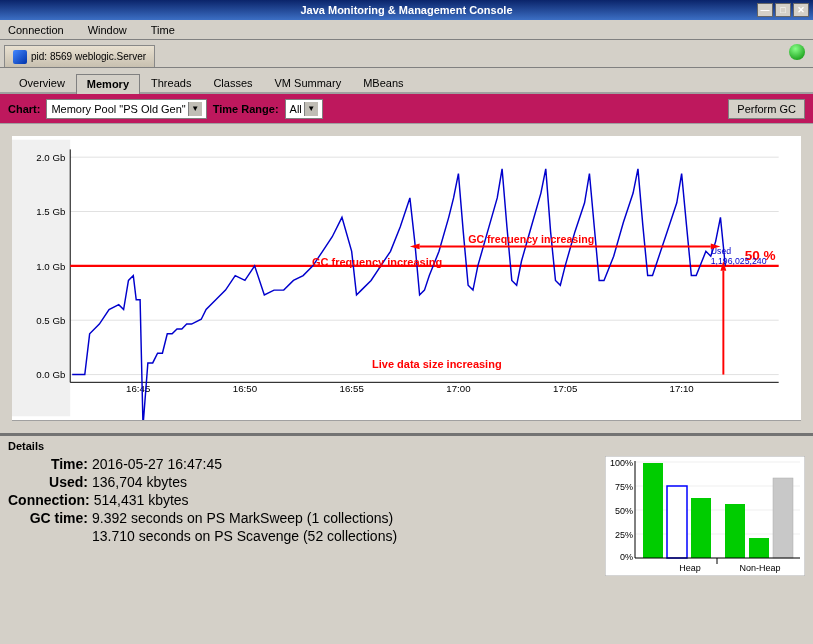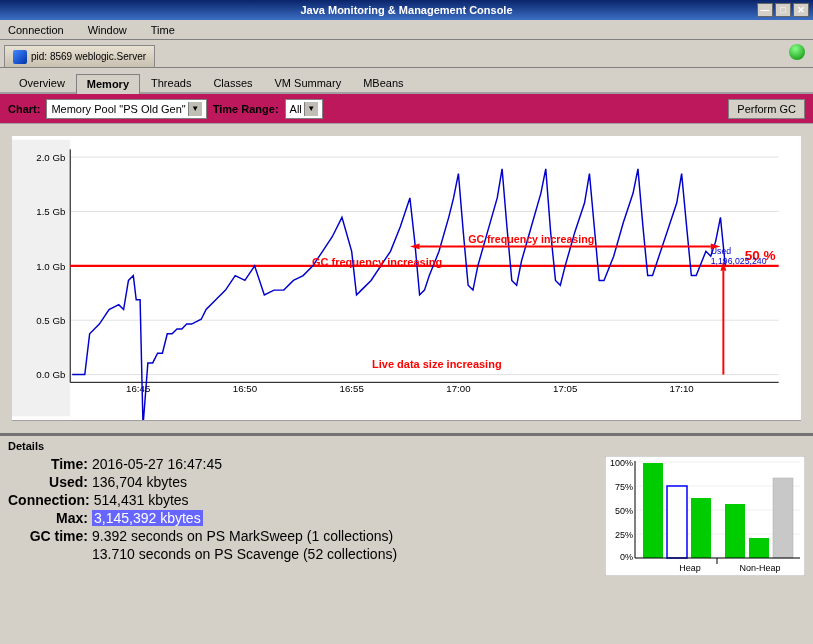--- a/index.html
+++ b/index.html
@@ -409,24 +409,20 @@
       </div>
       <div class="detail-row">
         <span class="detail-label">Used:</span>
         <span class="detail-value">136,704 kbytes</span>
       </div>
       <div class="detail-row">
         <span class="detail-label">Connection:</span>
         <span class="detail-value">514,431 kbytes</span>
       </div>
       <div class="detail-row">
-        <span class="detail-label">Max:</span>
-        <span class="detail-value highlight">3,145,392 kbytes</span>
-      </div>
-      <div class="detail-row">
         <span class="detail-label">GC time:</span>
         <span class="detail-value">9.392  seconds on PS MarkSweep (1 collections)</span>
       </div>
       <div class="detail-row">
         <span class="detail-label"></span>
         <span class="detail-value">13.710  seconds on PS Scavenge (52 collections)</span>
       </div>
     </div>
 
     <div style="width:200px; position:relative;">

